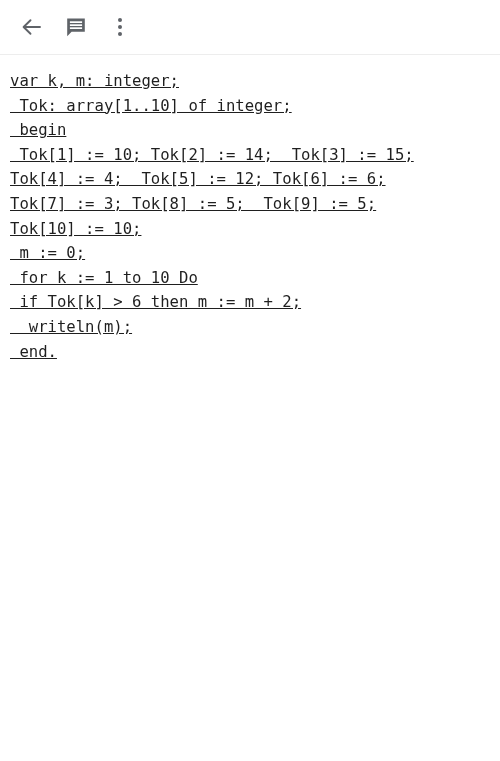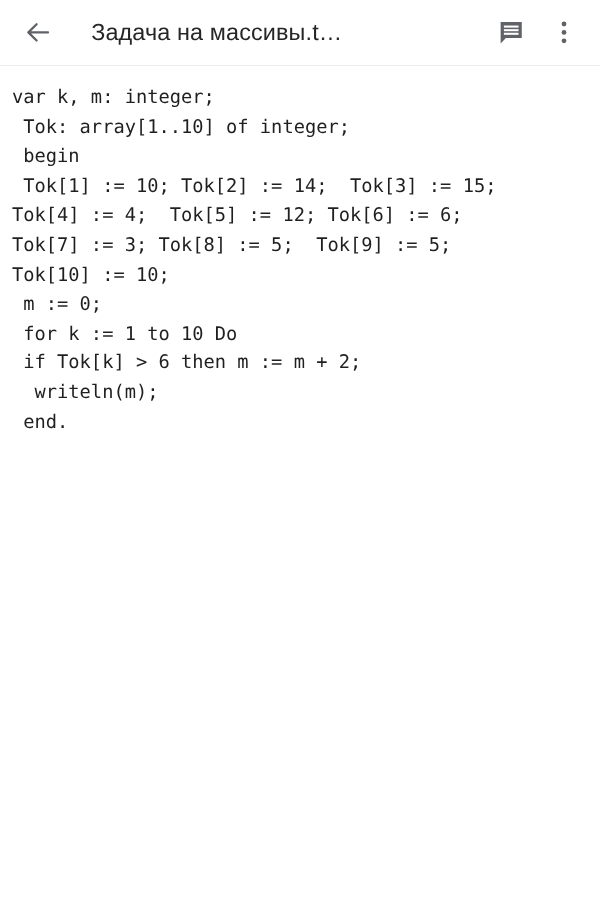--- a/index.html
+++ b/index.html
@@ -91,36 +91,36 @@
   }
   pre.code {
     margin: 0;
     font-family: "DejaVu Sans Mono", "Liberation Mono", monospace;
     font-size: 15.6px;
     line-height: 24.6px;
     color: #1f1f1f;
     white-space: pre;
     letter-spacing: 0px;
     tab-size: 4;
+    text-decoration: underline;
   }
 </style>
 </head>
 <body>
 
 <div class="appbar">
 
   <button class="icon-btn">
     <span class="back-icon">
       <svg width="24" height="24" viewBox="0 0 24 24" aria-hidden="true">
         <path d="M20 12H4.5M10.5 5.2L3.6 12l6.9 6.8" fill="none" stroke="#5f6368" stroke-width="1.9" stroke-linecap="round" stroke-linejoin="round"></path>
       </svg>
     </span>
   </button>
 
-  <div class="title">Задача на массивы.t…</div>
 
   <button class="icon-btn">
     <span class="bubble">
       <svg width="22" height="22" viewBox="0 0 22 22" aria-hidden="true">
         <path d="M2.2 2.4h17.6v13.3H6.6L2.2 20.2z" fill="#5f6368"></path>
         <rect x="4.9" y="5.3" width="12.2" height="1.7" fill="#ffffff"></rect>
         <rect x="4.9" y="8.3" width="12.2" height="1.7" fill="#ffffff"></rect>
         <rect x="4.9" y="11.3" width="12.2" height="1.7" fill="#ffffff"></rect>
       </svg>
     </span>

